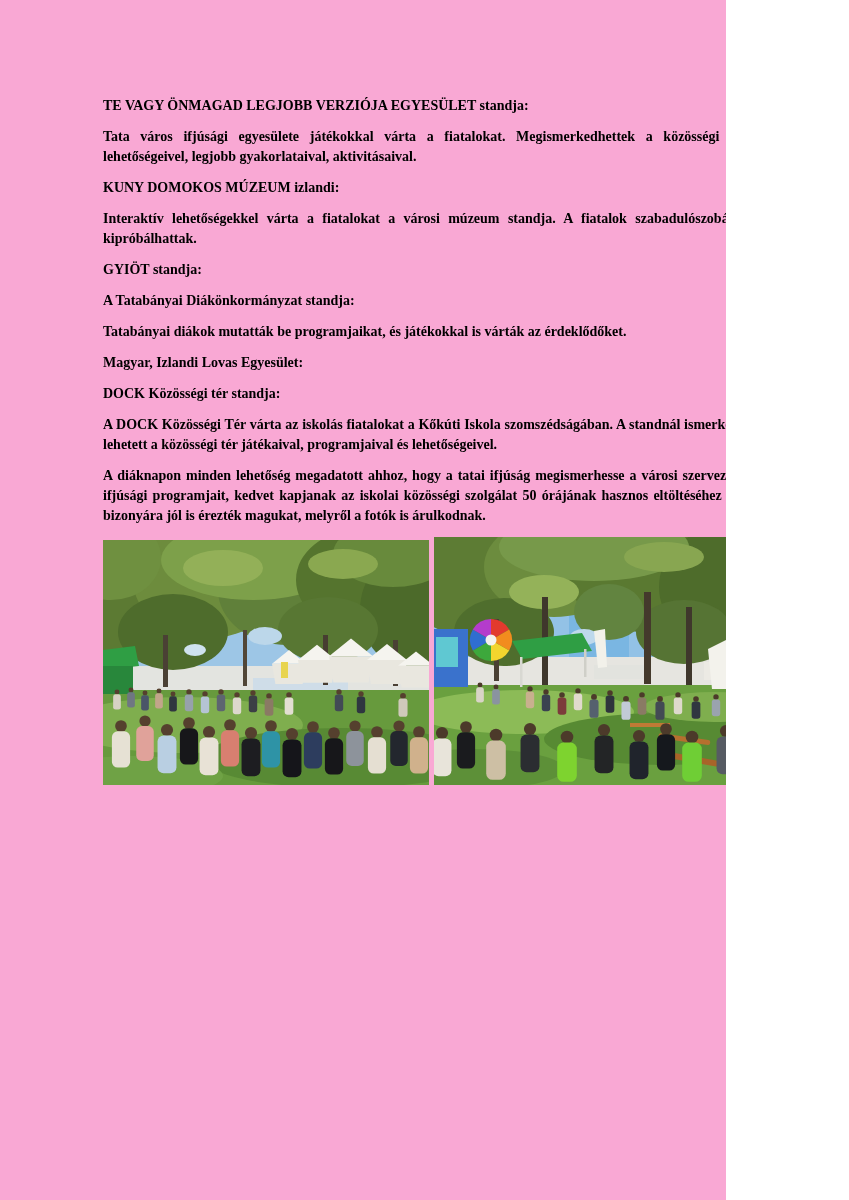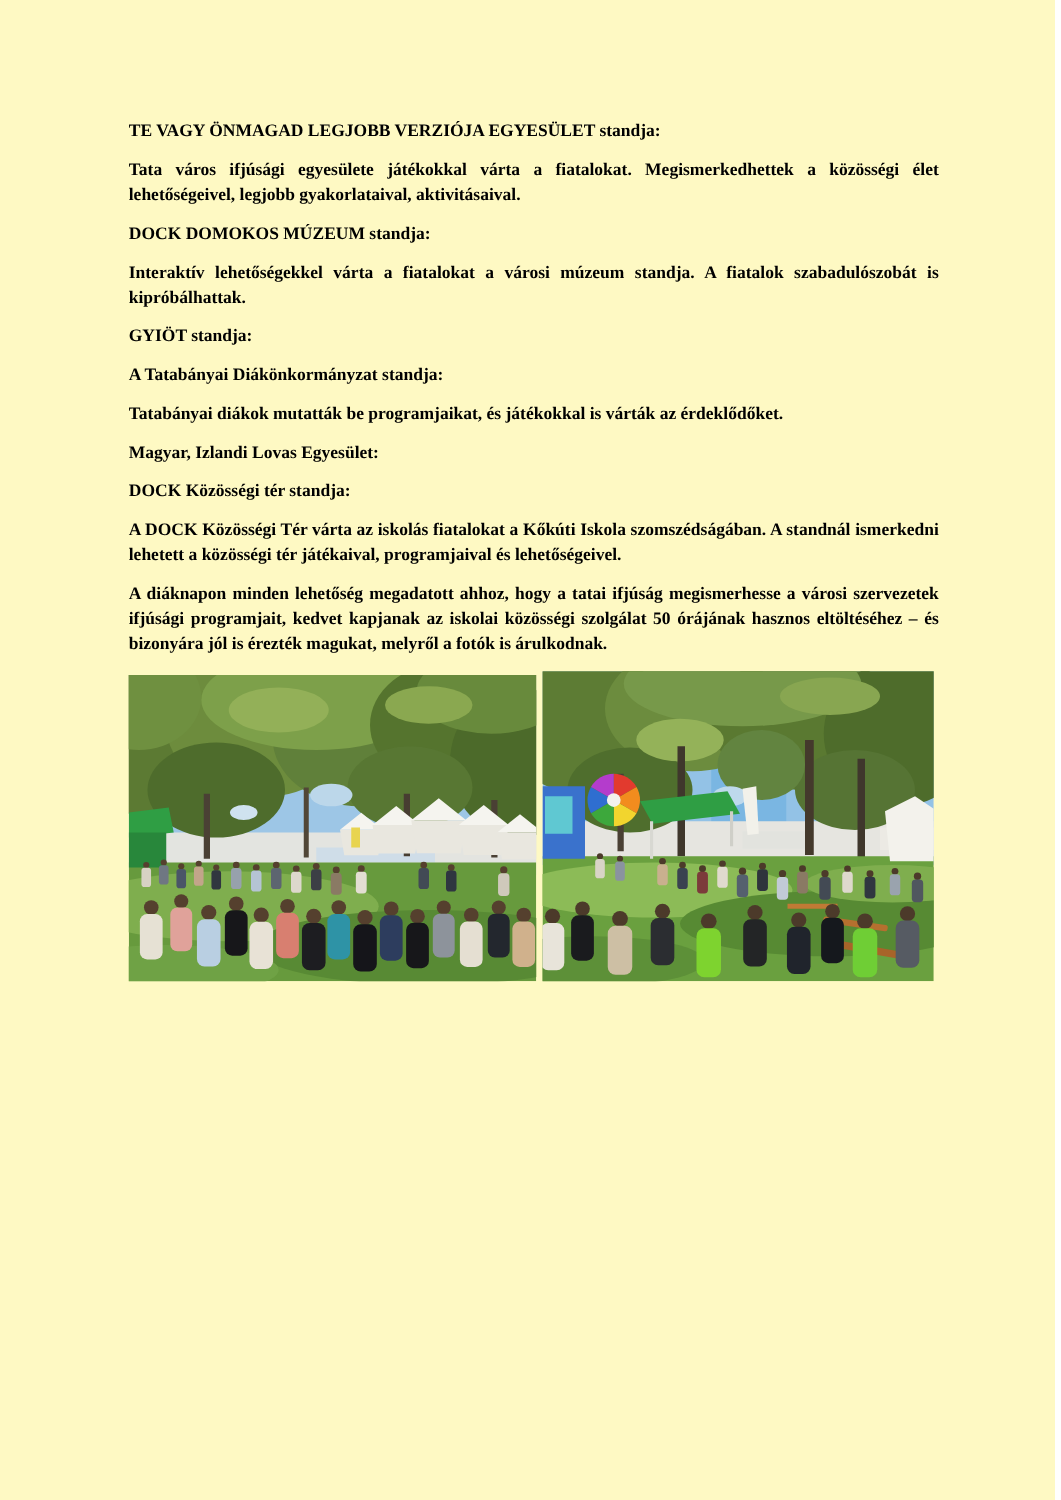--- a/index.html
+++ b/index.html
@@ -1,20 +1,20 @@
 <!DOCTYPE html>
 <html lang="hu"><head>
 <meta charset="utf-8">
 <style>
   html, body { margin: 0; padding: 0; background: #ffffff; }
   .page {
     position: relative;
-    width: 844px;
+    width: 726px;
     height: 1200px;
-    background: #fef9c3;
+    background: #f9a8d4;
     overflow: hidden;
     font-family: "Liberation Serif", serif;
     color: #000000;
   }
   .content {
     position: absolute;
     left: 103px;
     top: 96px;
     width: 648px;
   }
@@ -42,21 +42,21 @@
 </style>
 </head>
 <body>
 
 <div class="page">
   <div class="content">
 
     <h2>TE VAGY ÖNMAGAD LEGJOBB VERZIÓJA EGYESÜLET standja:</h2>
     <p>Tata város ifjúsági egyesülete játékokkal várta a fiatalokat. Megismerkedhettek a közösségi élet lehetőségeivel, legjobb gyakorlataival, aktivitásaival.</p>
 
-    <h2>DOCK DOMOKOS MÚZEUM standja:</h2>
+    <h2>KUNY DOMOKOS MÚZEUM izlandi:</h2>
     <p>Interaktív lehetőségekkel várta a fiatalokat a városi múzeum standja. A fiatalok szabadulószobát is kipróbálhattak.</p>
 
     <h2>GYIÖT standja:</h2>
 
 
     <h2>A Tatabányai Diákönkormányzat standja:</h2>
     <p>Tatabányai diákok mutatták be programjaikat, és játékokkal is várták az érdeklődőket.</p>
 
     <h2>Magyar, Izlandi Lovas Egyesület:</h2>
 

